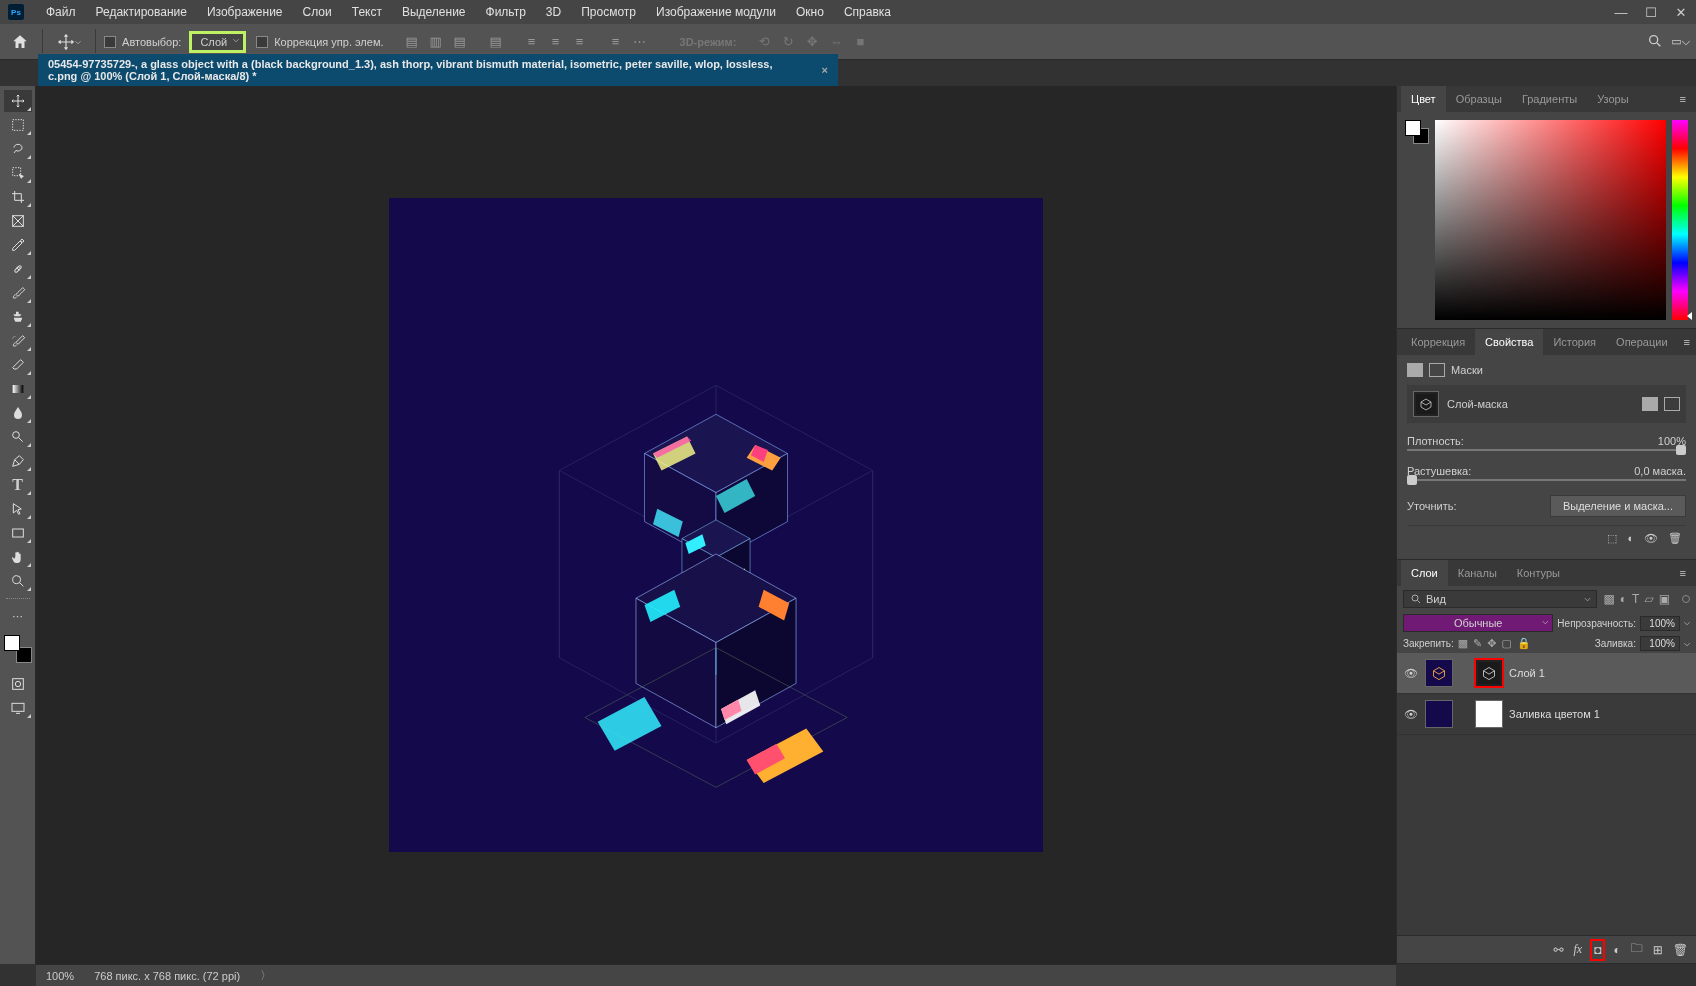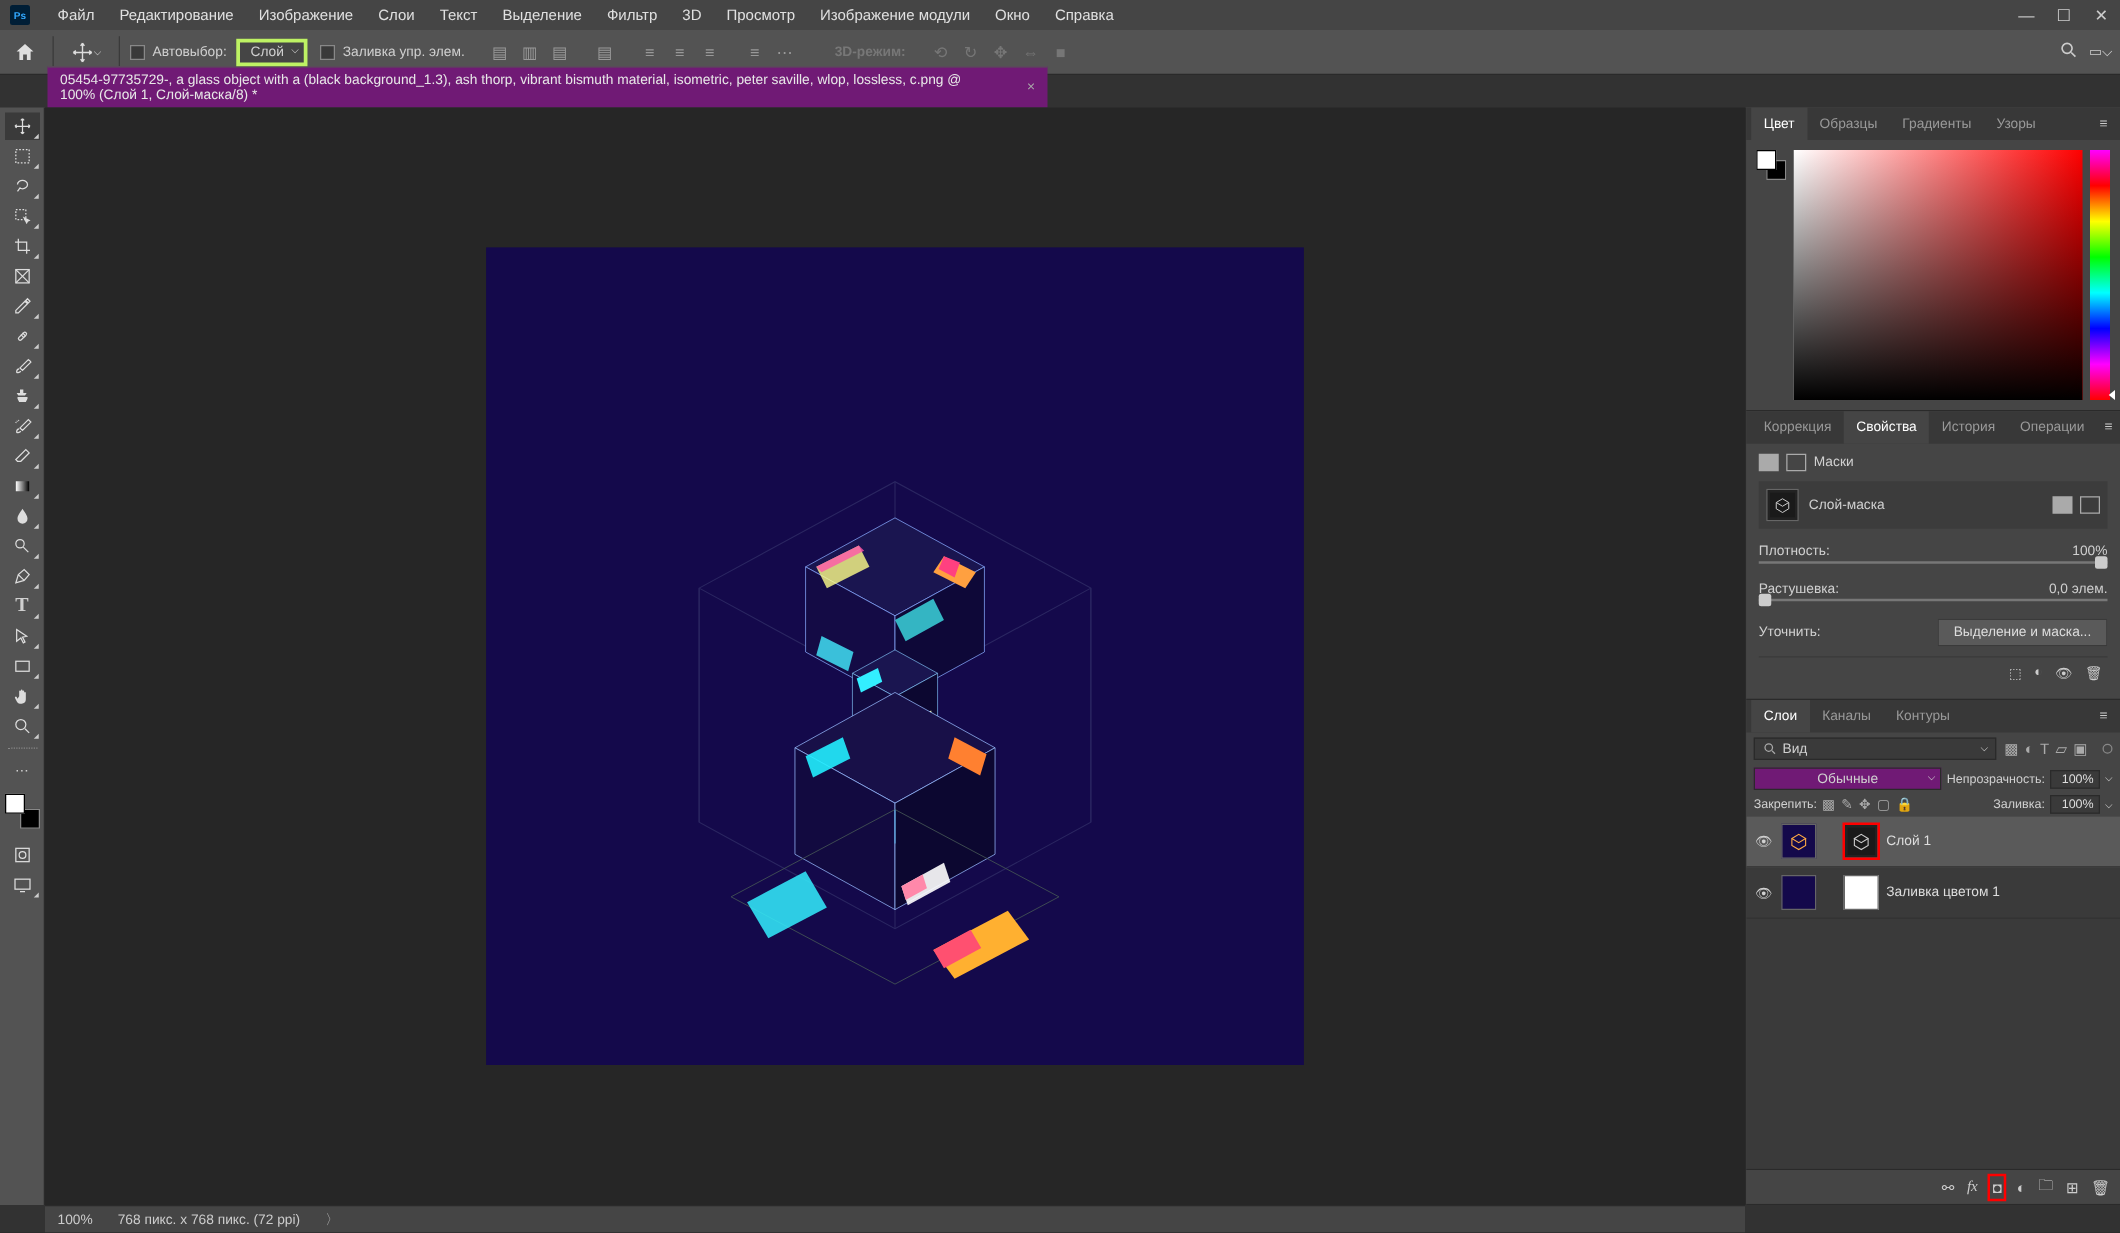--- a/index.html
+++ b/index.html
@@ -20,21 +20,21 @@
 .optionsbar .checkbox { width: 12px; height: 12px; border: 1px solid #888; background: #3a3a3a; margin-right: 6px; }
 .optionsbar .label { color: #d0d0d0; margin-right: 8px; }
 .optionsbar .dropdown { background: #454545; padding: 2px 16px 2px 8px; border: 3px solid #bef264; margin-right: 10px; position: relative; }
 .optionsbar .dropdown:after { content: "⌵"; position: absolute; right: 4px; top: 1px; font-size: 8px; }
 .optionsbar .align-icons { display: flex; gap: 4px; margin: 0 10px; }
 .optionsbar .align-icons .ai { width: 20px; height: 20px; color: #999; display: flex; align-items: center; justify-content: center; font-size: 13px; }
 .optionsbar .right-icons { margin-left: auto; display: flex; gap: 8px; align-items: center; color: #ccc; }
 
 
 .doctab-bar { height: 26px; background: #323232; display: flex; align-items: flex-end; padding-left: 38px; }
-.doctab { background: #701a75; padding: 4px 10px; font-size: 11px; color: #e8e8e8; display: flex; align-items: center; gap: 24px; border-top: 1px solid #555; max-width: 800px; }
+.doctab { background: #0c4a6e; padding: 4px 10px; font-size: 11px; color: #e8e8e8; display: flex; align-items: center; gap: 24px; border-top: 1px solid #555; max-width: 800px; font-weight: bold; }
 .doctab .tab-close { color: #aaa; cursor: pointer; }
 
 
 .main { display: flex; height: calc(100% - 24px - 36px - 26px - 22px); }
 
 
 .toolbox { width: 36px; background: #535353; display: flex; flex-direction: column; align-items: center; padding-top: 4px; gap: 2px; border-right: 1px solid #2a2a2a; }
 .toolbox .tool { width: 28px; height: 22px; display: flex; align-items: center; justify-content: center; cursor: pointer; color: #d0d0d0; position: relative; }
 .toolbox .tool.active { background: #3a3a3a; }
 .toolbox .tool .tri { position: absolute; right: 1px; bottom: 1px; width: 0; height: 0; border-style: solid; border-width: 0 0 4px 4px; border-color: transparent transparent #ccc transparent; }
@@ -148,21 +148,21 @@
     <svg width="18" height="18" viewBox="0 0 24 24" fill="none" stroke="#ddd" stroke-width="1.5">
         <path d="M12 2v20M2 12h20M12 2l-2 3M12 2l2 3M12 22l-2-3M12 22l2-3M2 12l3-2M2 12l3 2M22 12l-3-2M22 12l-3 2"></path>
       </svg>
     <span style="font-size:8px;color:#ccc;">⌵</span>
   </div>
   <div class="divider"></div>
   <div class="checkbox"></div>
   <span class="label">Автовыбор:</span>
   <div class="dropdown">Слой</div>
   <div class="checkbox"></div>
-  <span class="label">Заливка упр. элем.</span>
+  <span class="label">Коррекция упр. элем.</span>
   <div class="align-icons">
     <div class="ai">▤</div>
     <div class="ai">▥</div>
     <div class="ai">▤</div>
     <div style="width:8px"></div>
     <div class="ai">▤</div>
     <div style="width:8px"></div>
     <div class="ai">≡</div>
     <div class="ai">≡</div>
     <div class="ai">≡</div>
@@ -459,21 +459,21 @@
         </div>
         <div class="props-slider-row">
           <span>Плотность:</span>
           <span>100%</span>
         </div>
         <div class="props-slider">
             <div class="handle" style="right:0"></div>
           </div>
         <div class="props-slider-row">
           <span>Растушевка:</span>
-          <span>0,0 элем.</span>
+          <span>0,0 маска.</span>
         </div>
         <div class="props-slider">
             <div class="handle" style="left:0"></div>
           </div>
         <div style="display:flex; align-items:center; justify-content:space-between; margin-top:8px;">
           <span>Уточнить:</span>
           <div class="props-btn">Выделение и маска...</div>
         </div>
         <div class="props-footer">
           <span class="fi">⬚</span>

